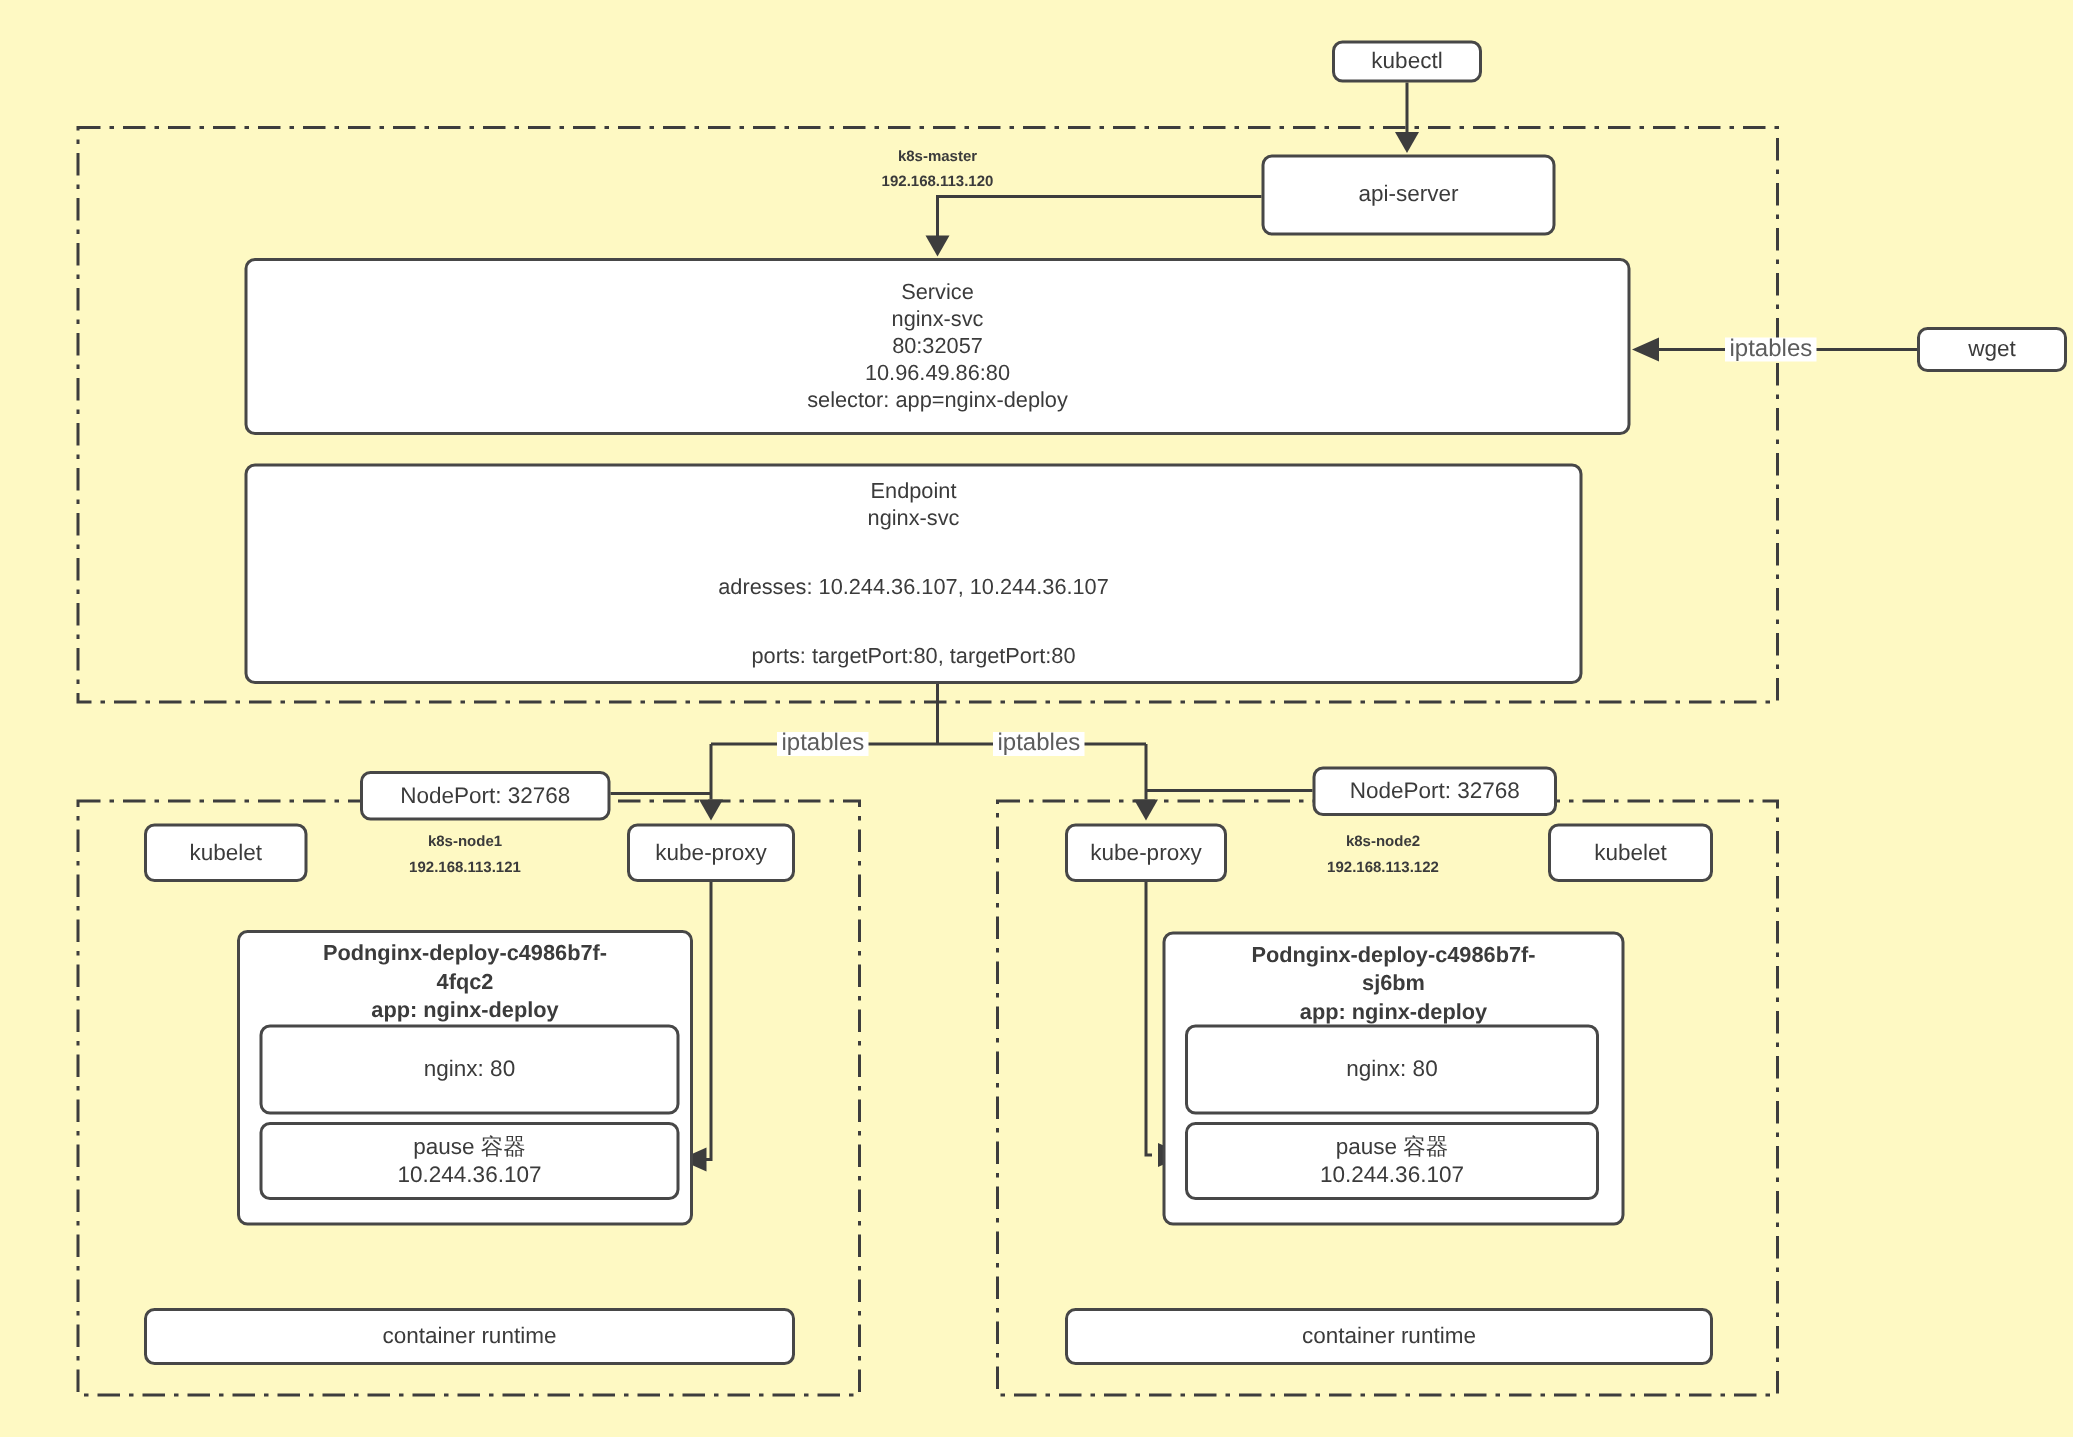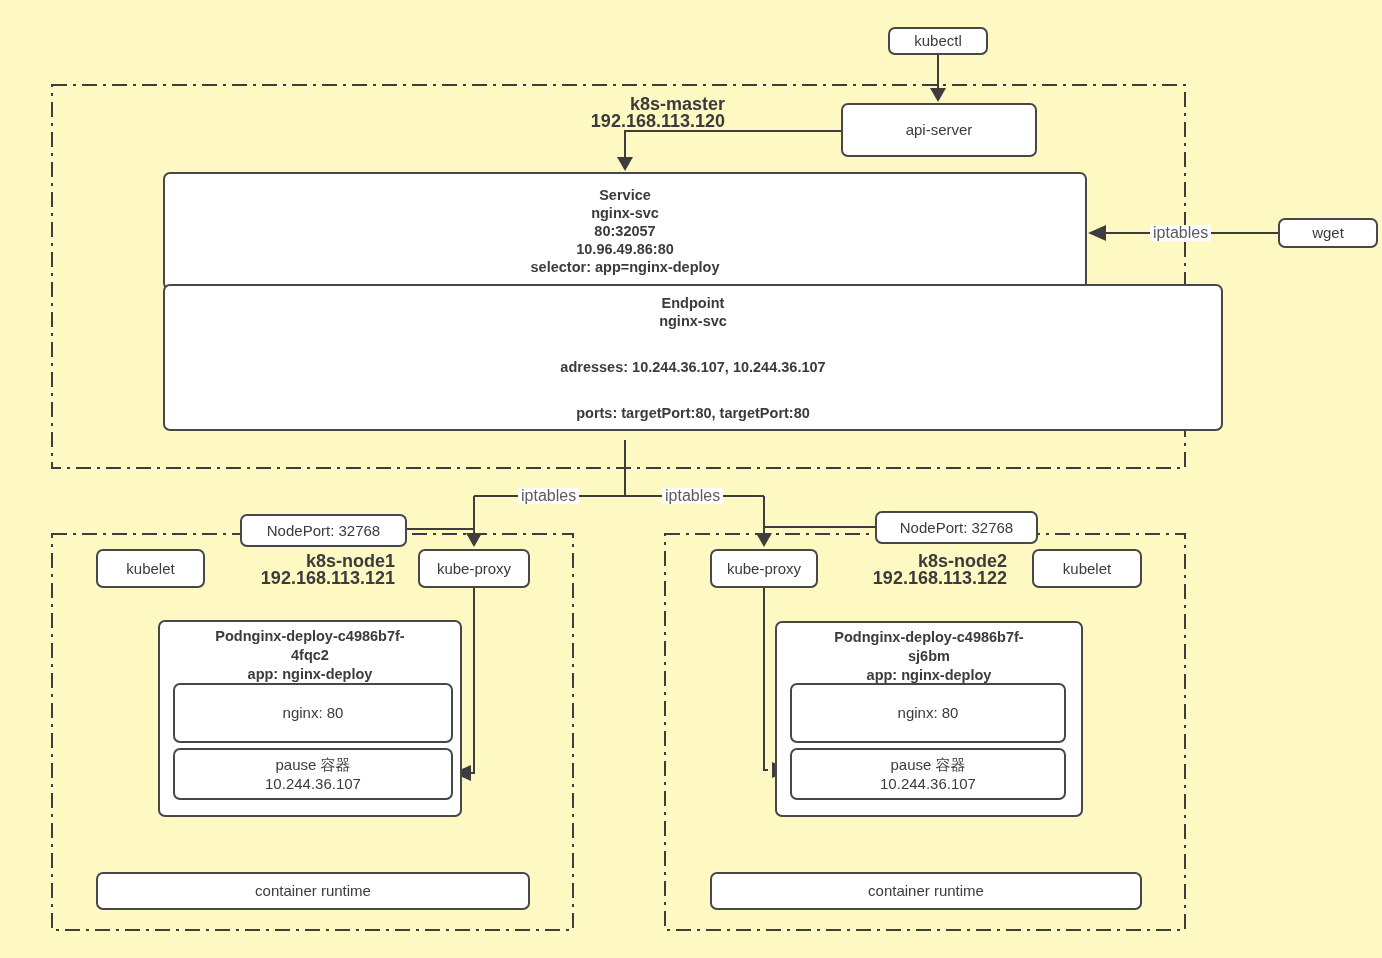--- a/index.html
+++ b/index.html
@@ -6,23 +6,23 @@
   .stage{
     position:relative;width:1382px;height:958px;background:#fef9c3;
     font-family:"Liberation Sans", sans-serif;color:#3b3b3b;overflow:hidden;
   }
   .wires{position:absolute;left:0;top:0;z-index:1;}
   .box{
     position:absolute;background:#ffffff;border:2px solid #474747;border-radius:7px;
     display:flex;flex-direction:column;align-items:center;justify-content:center;
     text-align:center;font-size:15px;line-height:18px;box-sizing:border-box;z-index:2;
   }
-  .bold{font-weight:bold;}
+  .bold{font-weight:normal;}
   .lbl{
-    position:absolute;text-align:right;font-size:18px;line-height:17px;
+    position:absolute;text-align:center;font-size:10px;line-height:17px;
     font-weight:bold;z-index:3;
   }
   .wire-lbl{
     position:absolute;background:#ffffff;color:#5c5c5c;font-size:16px;
     line-height:16px;padding:0 3px;z-index:3;
   }
   .pod{justify-content:flex-start;padding-top:5px;font-weight:bold;line-height:19px;}
   .svc div{height:18px;}
   .ep-gap{margin-top:28px;}
 </style>
@@ -73,21 +73,21 @@
   </div>
 
   <div class="box bold svc" style="left:163px;top:172px;width:924px;height:118px;font-size:14.5px;">
     <div>Service</div>
     <div>nginx-svc</div>
     <div>80:32057</div>
     <div>10.96.49.86:80</div>
     <div>selector: app=nginx-deploy</div>
   </div>
 
-  <div class="box bold" style="left:163px;top:284px;width:1060px;height:147px;font-size:14.5px;">
+  <div class="box bold" style="left:163px;top:309px;width:892px;height:147px;font-size:14.5px;">
     <div>Endpoint</div>
     <div>nginx-svc</div>
     <div class="ep-gap">adresses: 10.244.36.107, 10.244.36.107</div>
     <div class="ep-gap">ports: targetPort:80, targetPort:80</div>
   </div>
 
   <div class="box" style="left:1278px;top:218px;width:100px;height:30px;">
     <div>wget</div>
   </div>
   <div class="wire-lbl" style="left:1150px;top:225px;">iptables</div>

